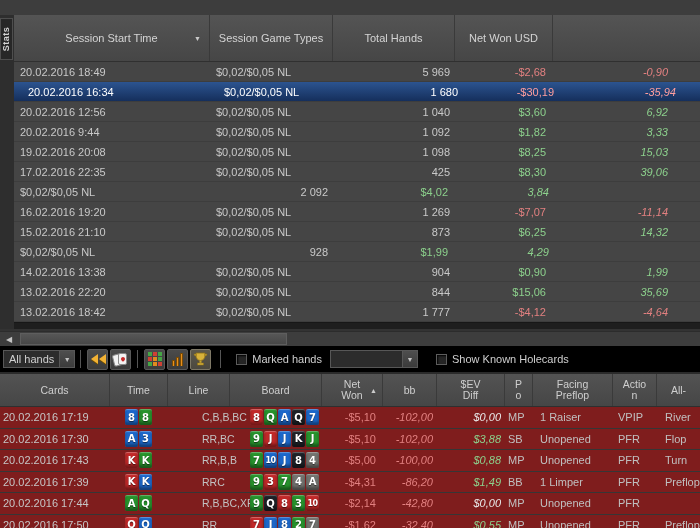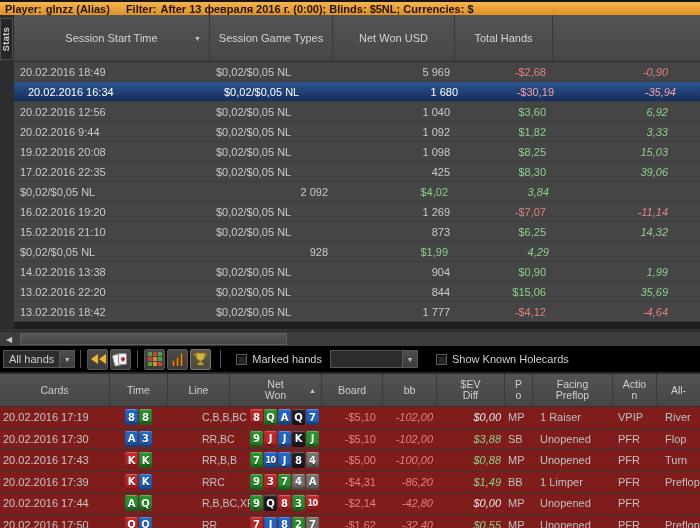--- a/index.html
+++ b/index.html
@@ -98,39 +98,32 @@
         color:#fff;font-size:10px;font-weight:bold;font-family:"DejaVu Sans",sans-serif;flex:0 0 13px;
         box-shadow:inset 0 -3px 3px rgba(0,0,0,.4), inset 0 1px 1px rgba(255,255,255,.3);text-shadow:0 1px 1px rgba(0,0,0,.6);}
   .chip.wide{font-size:8px;letter-spacing:-.5px;}
   .pos-cell{padding-left:3px;} .facing-cell{padding-left:7px;} .action-cell{padding-left:5px;} .allin-cell{padding-left:8px;white-space:nowrap;overflow:hidden;}
 </style>
 </head>
 <body>
 
 <div id="app">
 
-  <div class="topbar">
-    <span class="lbl">Player:</span>
-    <span class="lbl">glnzz (Alias)</span>
-    <span class="gap"></span>
-    <span class="lbl">Filter:</span>
-    <span class="lbl">After 13 февраля 2016 г. (0:00); Blinds: $5NL; Currencies: $</span>
-  </div>
 
   <div class="left-strip"></div>
   <div class="stats-tab">
     <span>Stats</span>
   </div>
 
   <div class="session">
     <div class="sgrid s-header" id="session-header">
         <div class="cell">Session Start Time<span class="hdr-arrow">▼</span></div>
         <div class="cell">Session Game Types</div>
+        <div class="cell">Total Hands</div>
         <div class="cell">Net Won USD</div>
-        <div class="cell">Total Hands</div>
         <div class="cell"></div>
       </div>
     <div id="session-rows">
         <div class="sgrid srow">
           <div class="al">20.02.2016 18:49</div>
           <div class="al">$0,02/$0,05 NL</div>
           <div class="ar pr5">5 969</div>
           <div class="ar pr7 t-neg">-$2,68</div>
           <div class="ar pr4 t-neg">-0,90</div>
           <div></div>
@@ -310,26 +303,26 @@
         <div class="cell">
           <span>Cards</span>
         </div>
         <div class="cell">
           <span>Time</span>
         </div>
         <div class="cell">
           <span>Line</span>
         </div>
         <div class="cell">
+          <span>Board</span>
+        </div>
+        <div class="cell">
           <span>Net</span>
           <span>Won</span>
           <span class="sort-arrow">▲</span>
-        </div>
-        <div class="cell">
-          <span>Board</span>
         </div>
         <div class="cell">
           <span>bb</span>
         </div>
         <div class="cell">
           <span>$EV</span>
           <span>Diff</span>
         </div>
         <div class="cell">
           <span>P</span>

